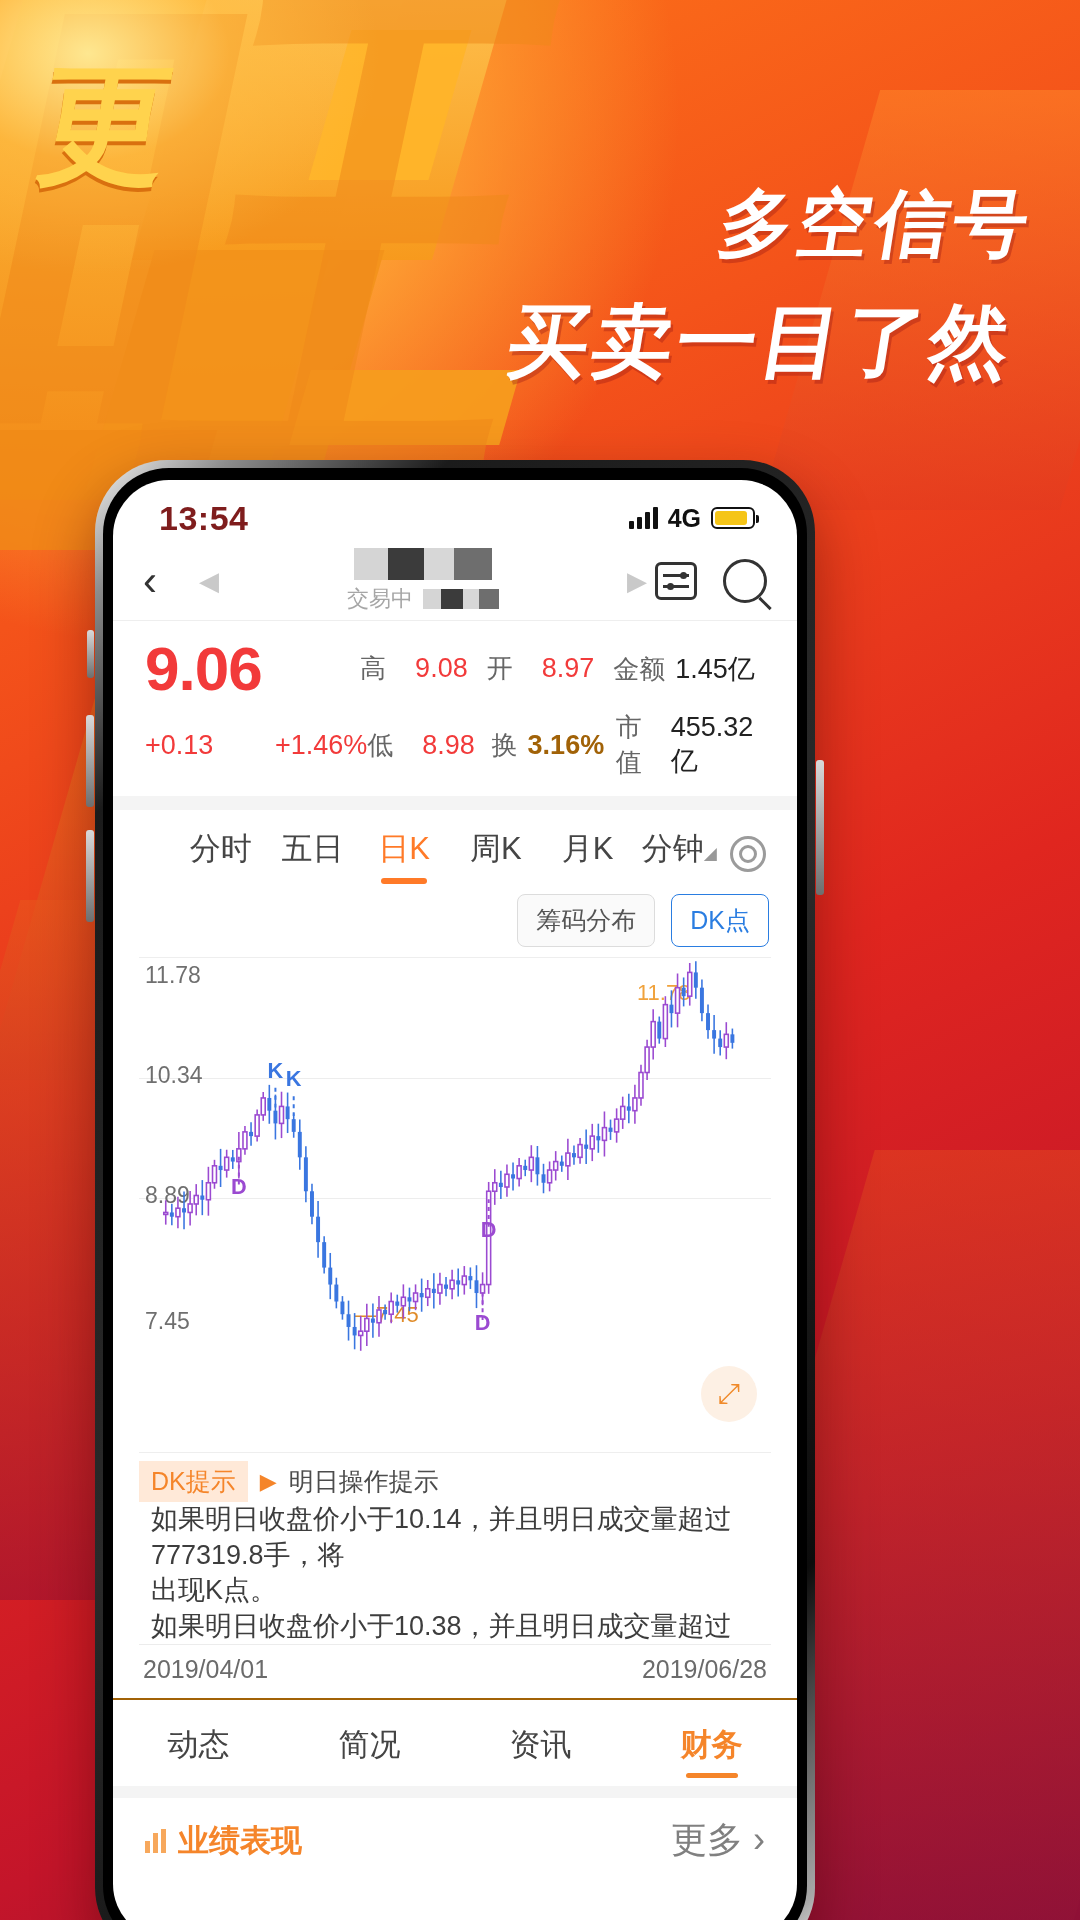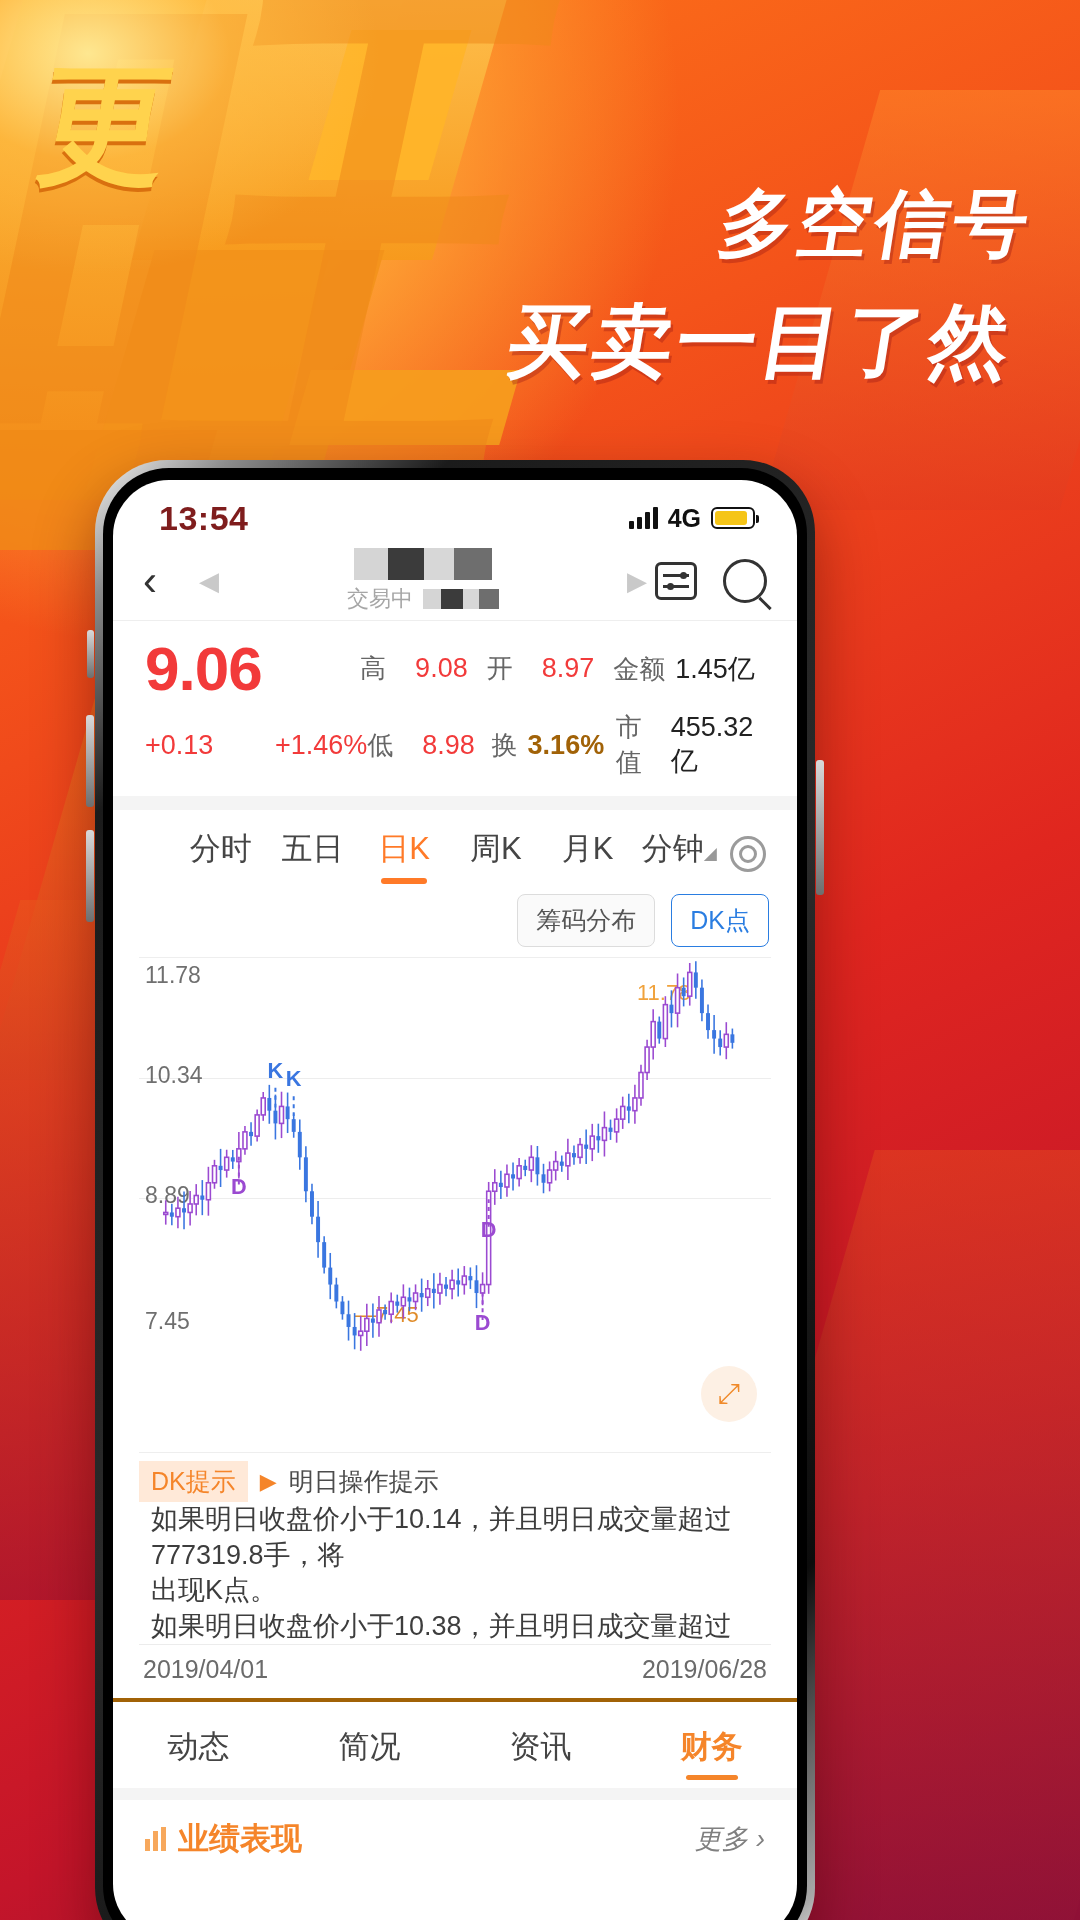--- a/index.html
+++ b/index.html
@@ -178,30 +178,30 @@
   .dkbox { margin:0 26px; border-bottom:1px solid #ececec; padding:8px 0 6px 0; height:192px; overflow:hidden; }
   .dkhead { display:flex; align-items:center; gap:12px; }
   .dktag { background:#ffe9d8; color:#f5852a; font-size:25px; padding:4px 12px; }
   .dkarrow { color:#f5852a; font-size:22px; }
   .dkhead .sub { color:#4c4c4c; font-size:25px; }
   .dkline { font-size:27px; color:#3d3d3d; line-height:1.32; padding-left:12px; }
 
   .daterow { display:flex; justify-content:space-between; padding:10px 30px 14px 30px; font-size:25px; color:#6b6b6b; }
 
   
-  .btabs { display:flex; border-top:4px solid #a16207; }
+  .btabs { display:flex; border-top:2px solid #a16207; }
   .btab { flex:1; text-align:center; font-size:31px; color:#444; padding:24px 0 20px 0; position:relative;}
   .btab.active { color:#f5852a; font-weight:bold; }
   .btab.active::after { content:""; position:absolute; left:50%; transform:translateX(-50%); bottom:8px; width:52px; height:5px; background:#f5852a; border-radius:3px;}
   .sect { display:flex; align-items:center; justify-content:space-between; padding:18px 32px 0 32px; border-top:12px solid #f4f4f4; }
   .sect .ttl { font-size:31px; color:#f5852a; font-weight:bold; display:flex; align-items:center; gap:12px;}
   .bars-ico { display:flex; align-items:flex-end; gap:3px; height:24px;}
   .bars-ico i { width:5px; background:#f7a85c; display:block; }
   .bars-ico i:nth-child(1){height:12px;} .bars-ico i:nth-child(2){height:20px;} .bars-ico i:nth-child(3){height:24px;}
-  .sect .more { font-size:27px; color:#808080;font-style:italic; }
+  .sect .more { font-size:36px; color:#808080; }
 </style>
 </head>
 <body>
 
 <div id="bg">
   <div class="slab s1"></div>
   <div class="slab s2"></div>
   <div class="slab s3"></div>
   <div class="slab s4"></div>
   <div class="slab s5"></div>

